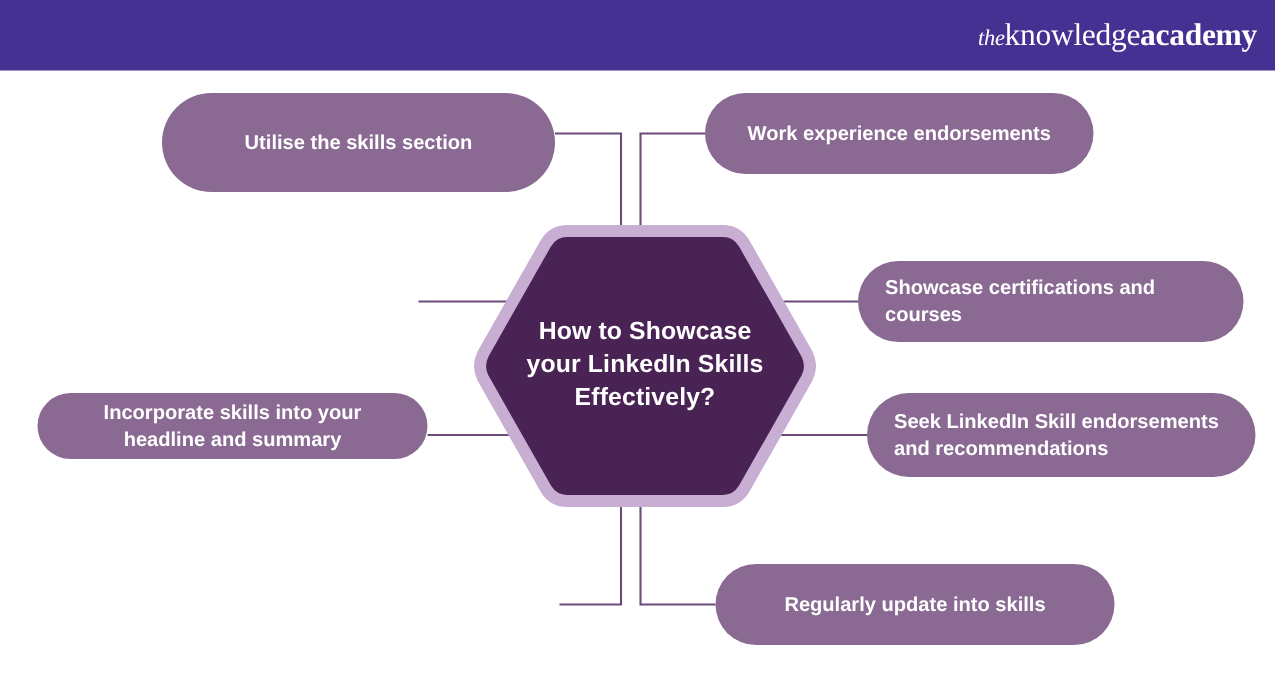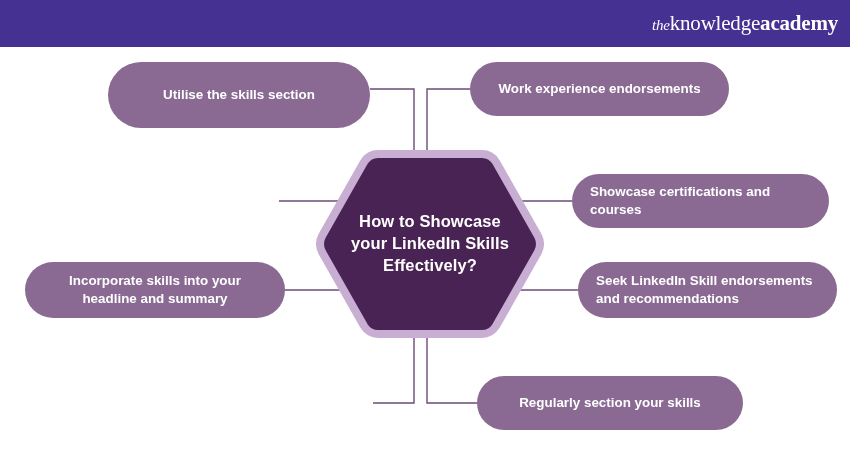--- a/index.html
+++ b/index.html
@@ -69,21 +69,21 @@
   }
   .pill.center{justify-content:center;text-align:center;padding:0 20px;}
   .pill.leftal{justify-content:flex-start;text-align:left;padding:0 18px;}
   .pill span{display:block;}
 
   
   .p-utilise   {left:108px; top:62px;  width:262px; height:66px;}
   .p-work      {left:470px; top:62px;  width:259px; height:54px;}
   .p-prior     {left:22px;  top:174px; width:257px; height:54px;}
   .p-showcert  {left:572px; top:174px; width:257px; height:54px;}
-  .p-incorp    {left:25px;  top:262px; width:260px; height:56px;}
+  .p-incorp    {left:25px;  top:262px; width:260px; height:44px;}
   .p-seek      {left:578px; top:262px; width:259px; height:56px;}
   .p-provide   {left:95px;  top:376px; width:278px; height:54px;}
   .p-regular   {left:477px; top:376px; width:266px; height:54px;}
 </style>
 </head>
 <body>
 
 <div id="stage">
 
   <div class="header">
@@ -136,16 +136,16 @@
   <div class="pill center p-incorp">
     <span>Incorporate skills into your headline and summary</span>
   </div>
 
   <div class="pill leftal p-seek">
     <span>Seek LinkedIn Skill endorsements and recommendations</span>
   </div>
 
 
   <div class="pill center p-regular">
-    <span>Regularly section your skills</span>
+    <span>Regularly update into skills</span>
   </div>
 
 </div>
 
 </body></html>

